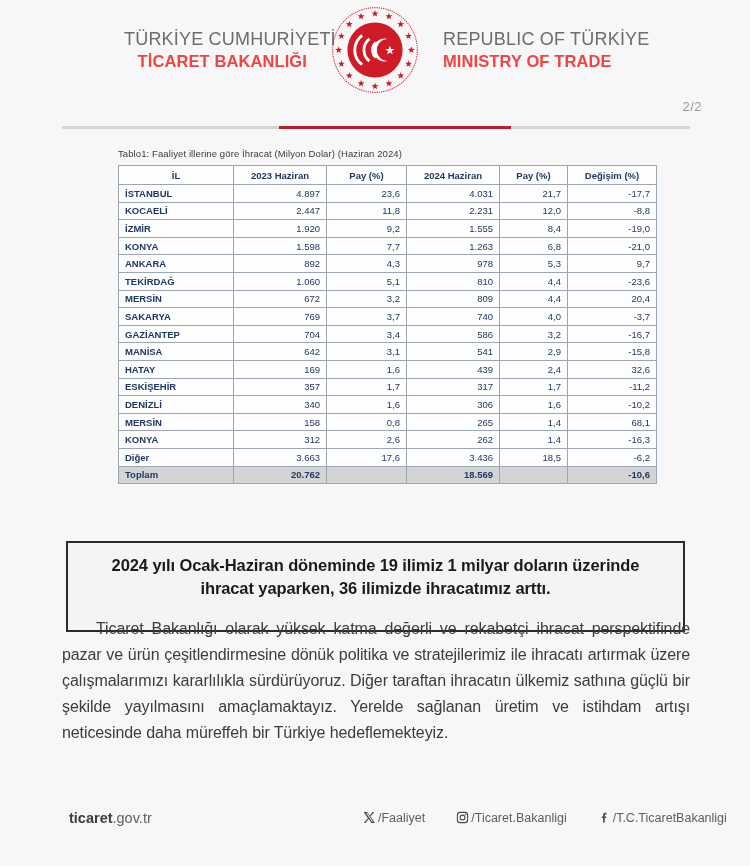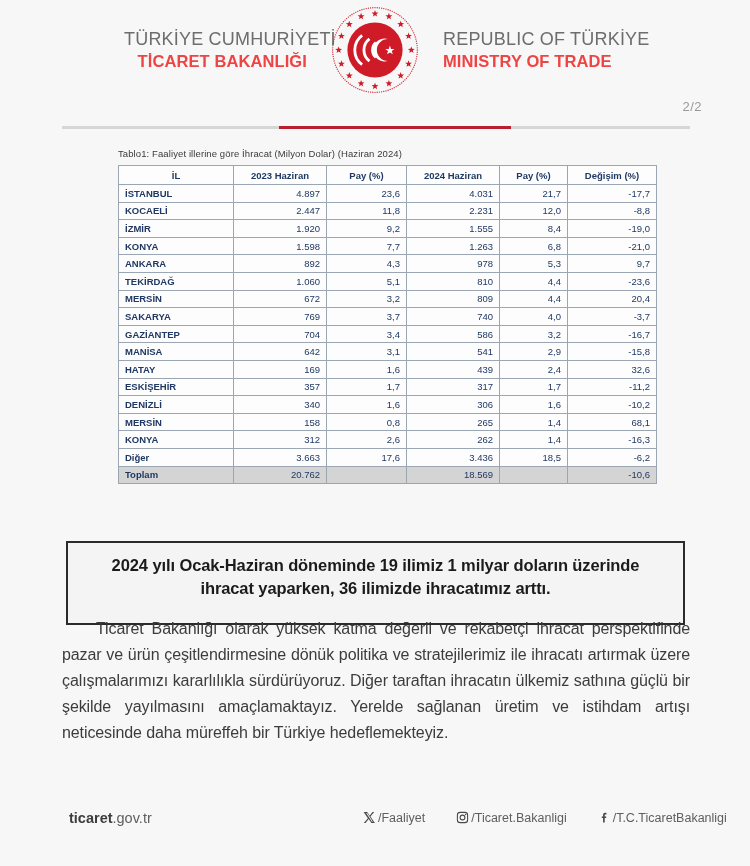--- a/index.html
+++ b/index.html
@@ -146,21 +146,21 @@
     font-weight: bold;
   }
   table.data td.num {
     text-align: right;
   }
   table.data tr.total td {
     background: #d4d4d4;
     font-weight: bold;
   }
   table.data tr.total td.num {
-    font-weight: normal;
+    font-weight: bold;
     text-align: right;
   }
   table.data tr.other td.city {
     font-weight: bold;
   }
 
   col.c-city   { width: 115px; }
   col.c-v2023  { width: 93px; }
   col.c-p2023  { width: 80px; }
   col.c-v2024  { width: 93px; }
@@ -169,21 +169,21 @@
 
   
   .callout {
     position: absolute;
     left: 66px;
     top: 541px;
     width: 619px;
     box-sizing: border-box;
     border: 2px solid #2b2b2b;
     background: #f4f4f4;
-    padding: 11px 18px 22px 18px;
+    padding: 11px 18px 29px 18px;
     text-align: center;
   }
   .callout-text {
     font-size: 16.5px;
     font-weight: bold;
     color: #1b1b1b;
     line-height: 1.42;
     letter-spacing: -0.1px;
   }
 

